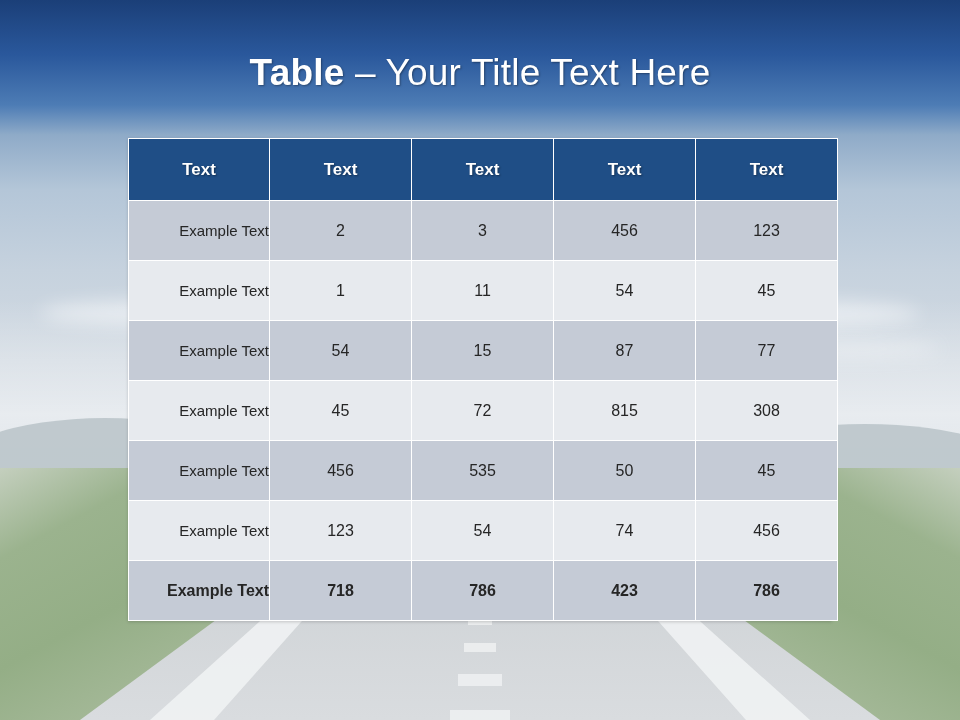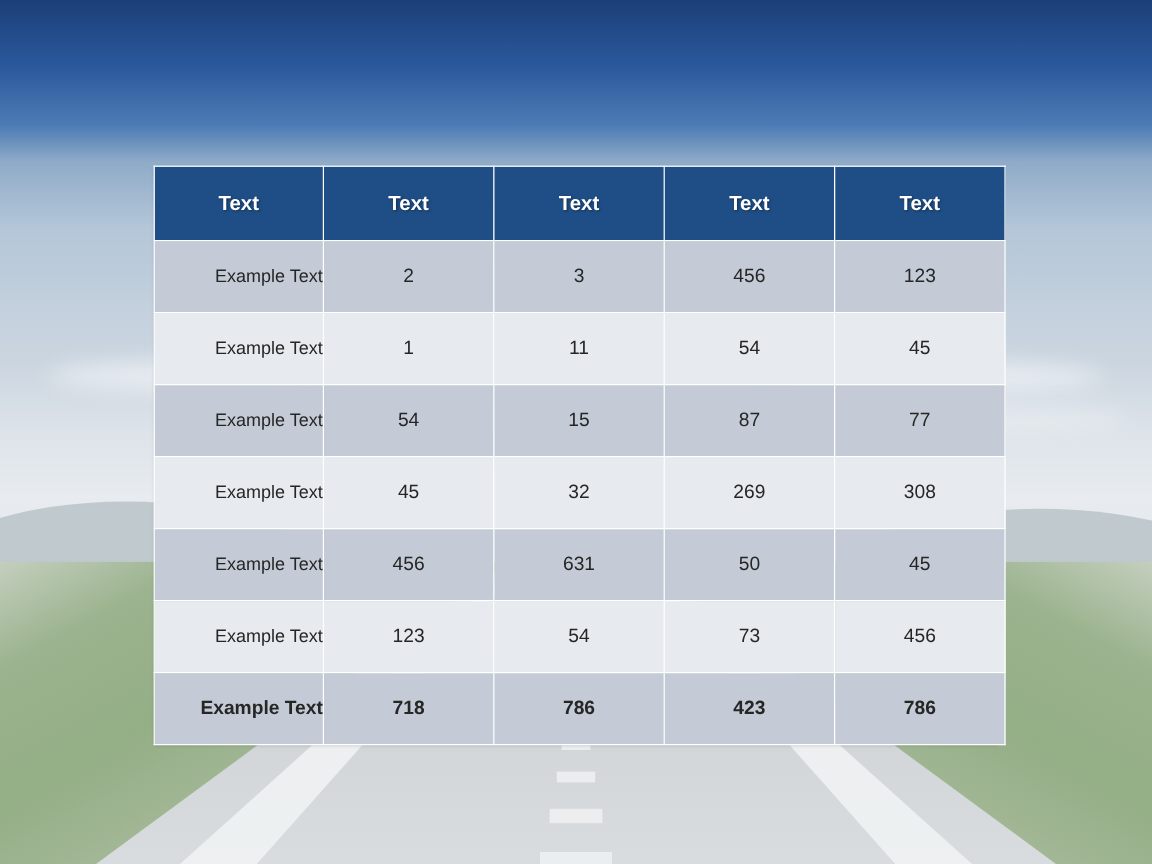--- a/index.html
+++ b/index.html
@@ -196,20 +196,23 @@
   <div class="grass-left"></div>
   <div class="grass-right"></div>
   <div class="road"></div>
   <div class="road-edge-left"></div>
   <div class="road-edge-right"></div>
   <div class="dash d1"></div>
   <div class="dash d2"></div>
   <div class="dash d3"></div>
   <div class="dash d4"></div>
 
+  <div class="title">
+    <span class="bold">Table</span><span class="light"> – </span><span class="light">Your Title Text Here</span>
+  </div>
 
   <div class="table-wrap">
     <table class="data">
       <thead>
         <tr>
           <th class="col-0">Text</th>
           <th class="col-n">Text</th>
           <th class="col-n">Text</th>
           <th class="col-n">Text</th>
           <th class="col-n">Text</th>
@@ -233,36 +236,36 @@
         <tr class="odd">
           <td class="rowlabel">Example Text</td>
           <td>54</td>
           <td>15</td>
           <td>87</td>
           <td>77</td>
         </tr>
         <tr class="even">
           <td class="rowlabel">Example Text</td>
           <td>45</td>
-          <td>32</td>
-          <td>269</td>
+          <td>72</td>
+          <td>815</td>
           <td>308</td>
         </tr>
         <tr class="odd">
           <td class="rowlabel">Example Text</td>
           <td>456</td>
-          <td>631</td>
+          <td>535</td>
           <td>50</td>
           <td>45</td>
         </tr>
         <tr class="even">
           <td class="rowlabel">Example Text</td>
           <td>123</td>
           <td>54</td>
-          <td>73</td>
+          <td>74</td>
           <td>456</td>
         </tr>
         <tr class="total">
           <td class="rowlabel">Example Text</td>
           <td>718</td>
           <td>786</td>
           <td>423</td>
           <td>786</td>
         </tr>
       </tbody>

